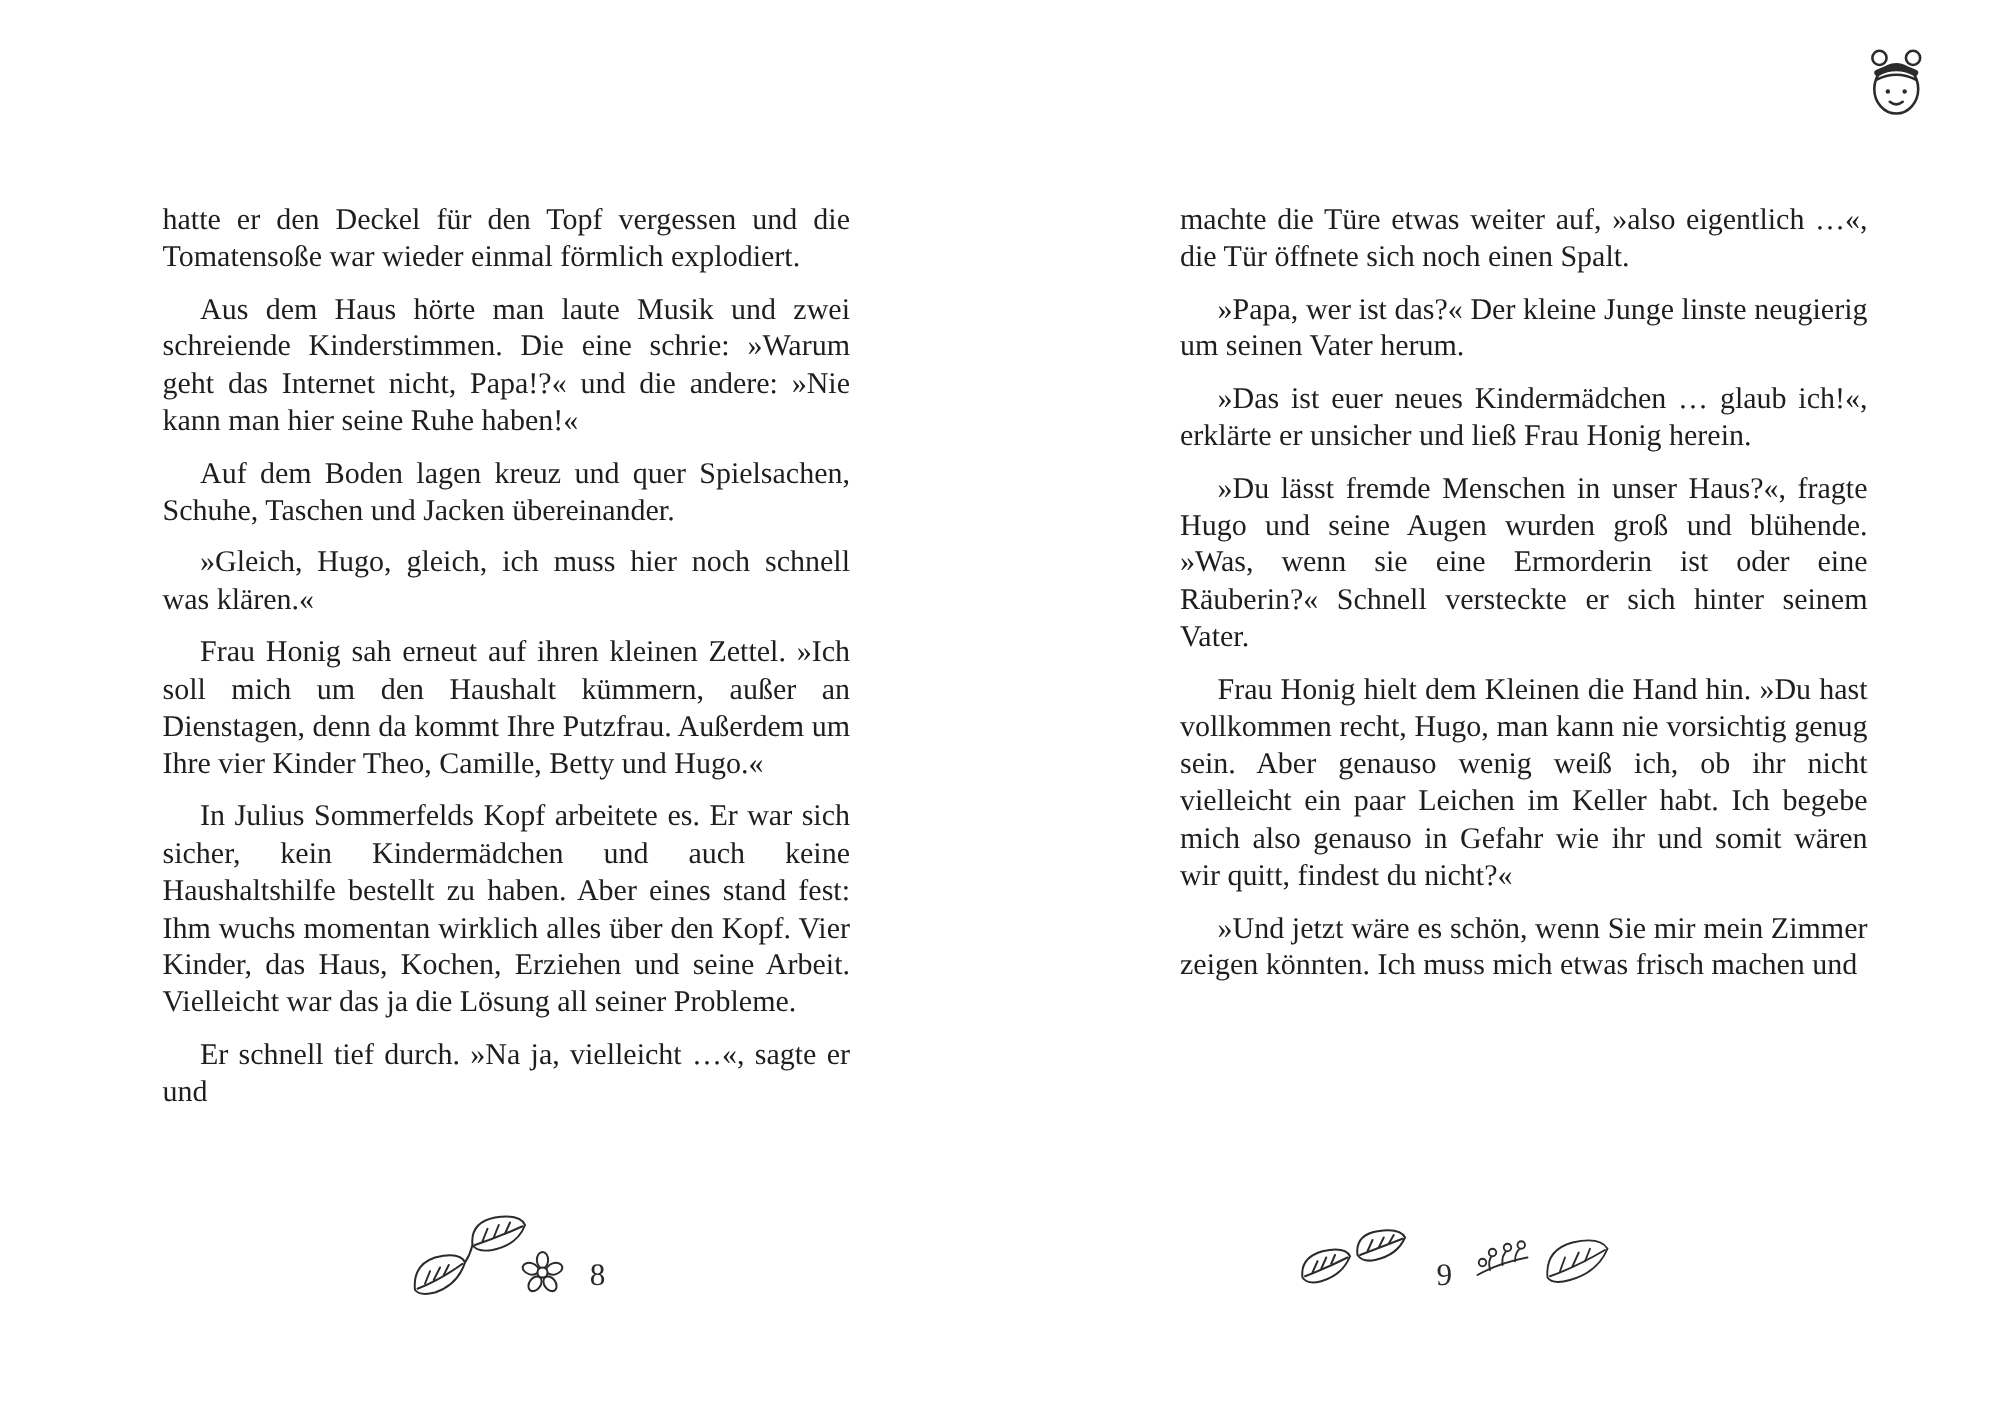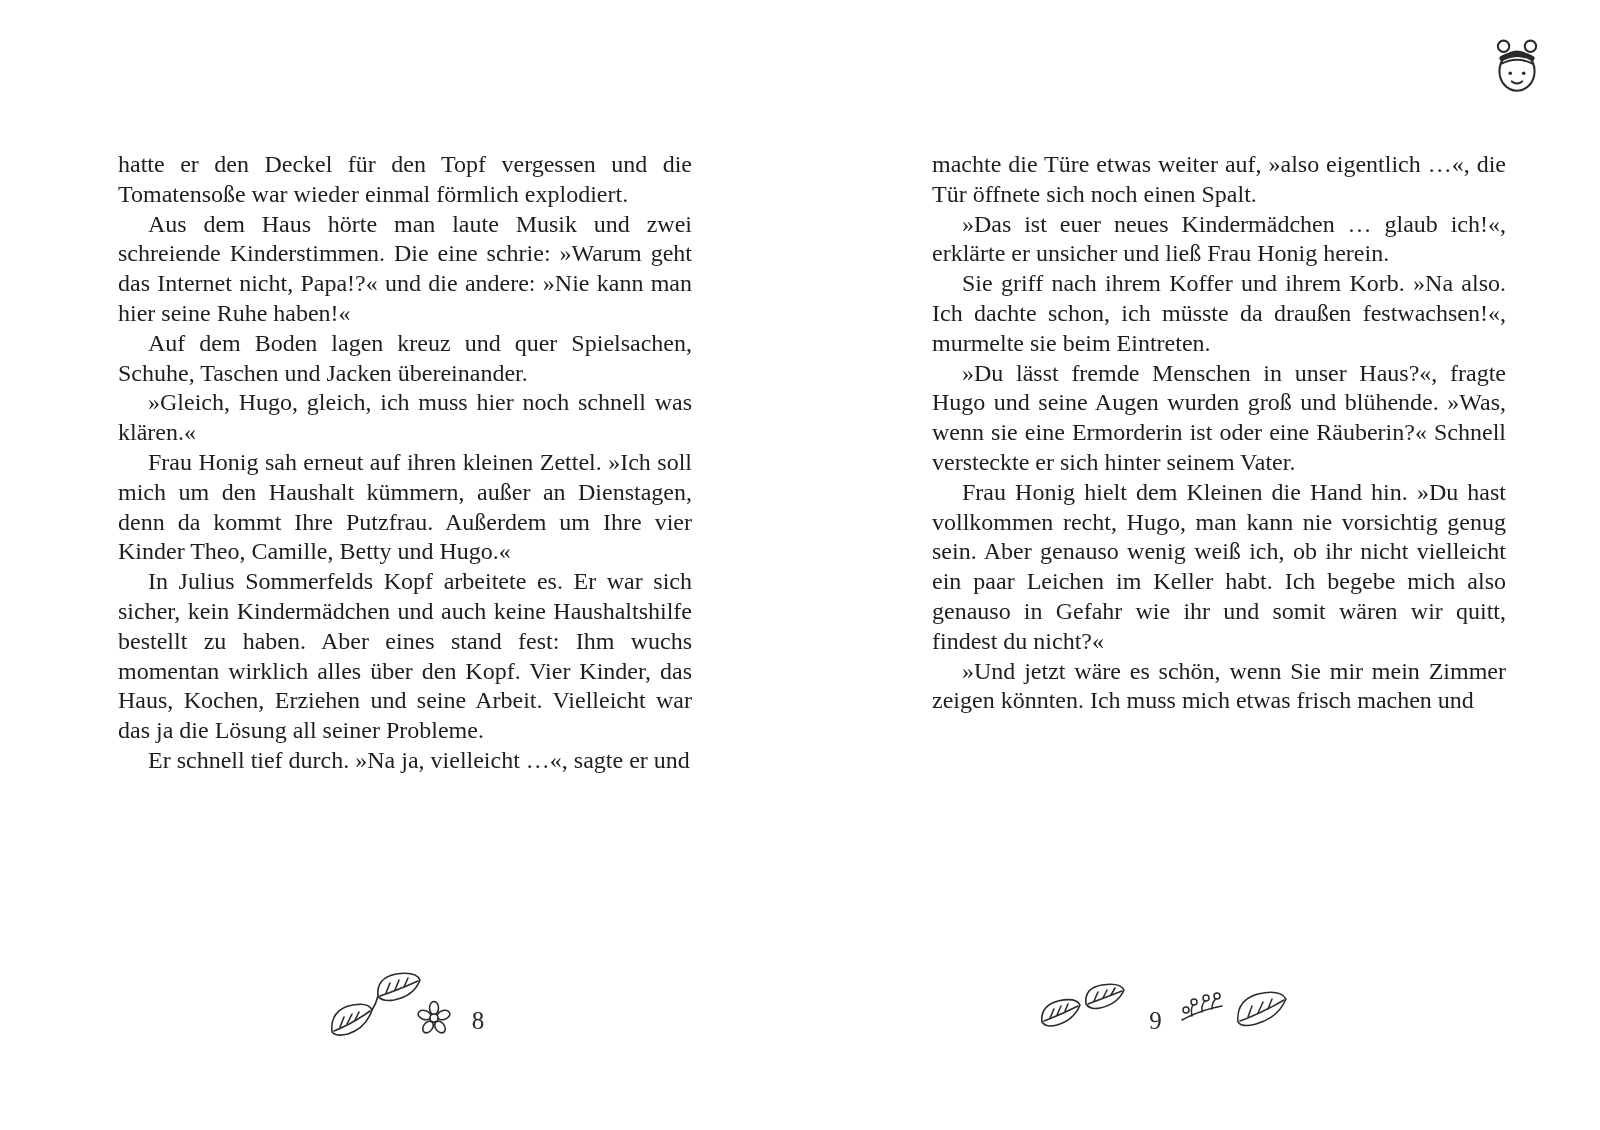--- a/index.html
+++ b/index.html
@@ -21,21 +21,21 @@
     width: 574px;
     font-size: 24px;
     line-height: 29.8px;
     text-align: justify;
     hyphens: auto;
     -webkit-hyphens: auto;
   }
   .page-text.left  { left: 118px; }
   .page-text.right { left: 932px; }
   .para {
-    margin: 0;
+    margin: 12px;
     font-family: Liberation Serif, serif;
   }
   .para.indent {
     text-indent: 30px;
   }
   .footer {
     position: absolute;
     top: 962px;
     width: 574px;
     height: 90px;
@@ -87,22 +87,22 @@
     <p class="para indent">Aus dem Haus hörte man laute Musik und zwei schreiende Kinderstimmen. Die eine schrie: »Warum geht das Internet nicht, Papa!?« und die andere: »Nie kann man hier seine Ruhe haben!«</p>
     <p class="para indent">Auf dem Boden lagen kreuz und quer Spielsachen, Schuhe, Taschen und Jacken übereinander.</p>
     <p class="para indent">»Gleich, Hugo, gleich, ich muss hier noch schnell was klären.«</p>
     <p class="para indent">Frau Honig sah erneut auf ihren kleinen Zettel. »Ich soll mich um den Haushalt kümmern, außer an Dienstagen, denn da kommt Ihre Putzfrau. Außerdem um Ihre vier Kinder Theo, Camille, Betty und Hugo.«</p>
     <p class="para indent">In Julius Sommerfelds Kopf arbeitete es. Er war sich sicher, kein Kindermädchen und auch keine Haushaltshilfe bestellt zu haben. Aber eines stand fest: Ihm wuchs momentan wirklich alles über den Kopf. Vier Kinder, das Haus, Kochen, Erziehen und seine Arbeit. Vielleicht war das ja die Lösung all seiner Probleme.</p>
     <p class="para indent">Er schnell tief durch. »Na ja, vielleicht …«, sagte er und</p>
   </div>
 
 <div class="page-text right">
     <p class="para">machte die Türe etwas weiter auf, »also eigentlich …«, die Tür öffnete sich noch einen Spalt.</p>
+    <p class="para indent">»Papa, wer ist das?« Der kleine Junge linste neugierig um seinen Vater herum.</p>
     <p class="para indent">»Das ist euer neues Kindermädchen … glaub ich!«, erklärte er unsicher und ließ Frau Honig herein.</p>
-    <p class="para indent">Sie griff nach ihrem Koffer und ihrem Korb. »Na also. Ich dachte schon, ich müsste da draußen festwachsen!«, murmelte sie beim Eintreten.</p>
     <p class="para indent">»Du lässt fremde Menschen in unser Haus?«, fragte Hugo und seine Augen wurden groß und blühende. »Was, wenn sie eine Ermorderin ist oder eine Räuberin?« Schnell versteckte er sich hinter seinem Vater.</p>
     <p class="para indent">Frau Honig hielt dem Kleinen die Hand hin. »Du hast vollkommen recht, Hugo, man kann nie vorsichtig genug sein. Aber genauso wenig weiß ich, ob ihr nicht vielleicht ein paar Leichen im Keller habt. Ich begebe mich also genauso in Gefahr wie ihr und somit wären wir quitt, findest du nicht?«</p>
     <p class="para indent">»Und jetzt wäre es schön, wenn Sie mir mein Zimmer zeigen könnten. Ich muss mich etwas frisch machen und</p>
   </div>
 
 <div class="footer left">
   <span class="deco">
     <svg viewBox="0 0 130 75" width="130" height="75" fill="none" stroke="#2b2b2b" stroke-width="1.6" stroke-linecap="round">
 
       <path d="M6 62 Q4 42 22 36 Q42 31 46 40 Q40 58 22 64 Q10 67 6 62 Z" fill="#ffffff"></path>

